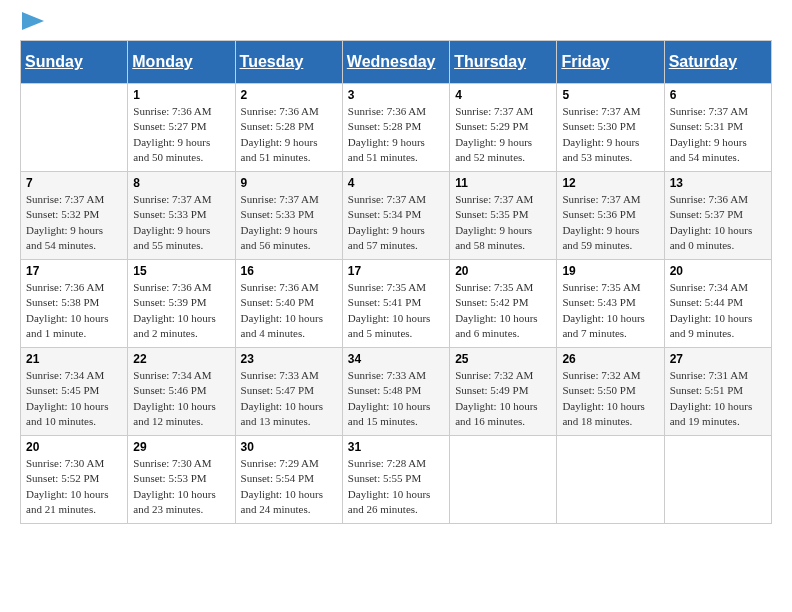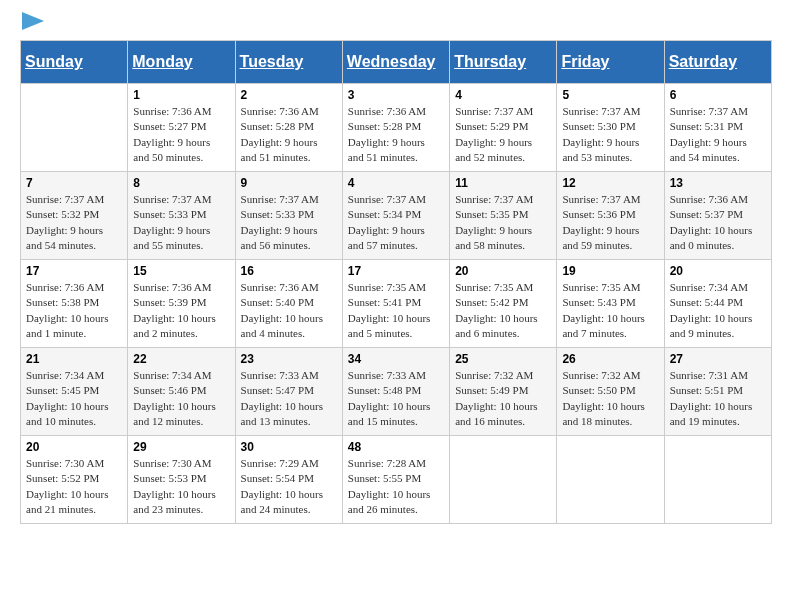--- a/index.html
+++ b/index.html
@@ -236,21 +236,21 @@
         </td>
         <td>
           <span class="day-num">29</span>
           <div class="day-info">Sunrise: 7:30 AM<br>Sunset: 5:53 PM<br>Daylight: 10 hours<br>and 23 minutes.</div>
         </td>
         <td>
           <span class="day-num">30</span>
           <div class="day-info">Sunrise: 7:29 AM<br>Sunset: 5:54 PM<br>Daylight: 10 hours<br>and 24 minutes.</div>
         </td>
         <td>
-          <span class="day-num">48</span>
+          <span class="day-num">31</span>
           <div class="day-info">Sunrise: 7:28 AM<br>Sunset: 5:55 PM<br>Daylight: 10 hours<br>and 26 minutes.</div>
         </td>
         <td class="empty"></td>
         <td class="empty"></td>
         <td class="empty"></td>
       </tr>
     </tbody>
 </table>
 
 </body></html>

